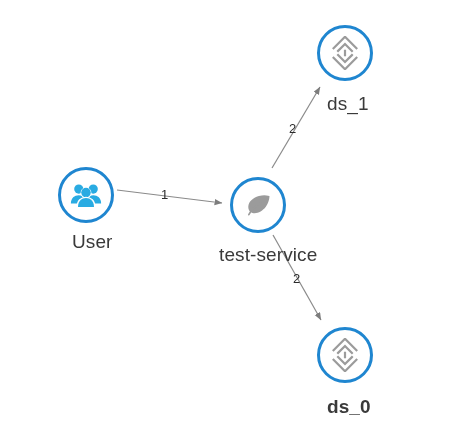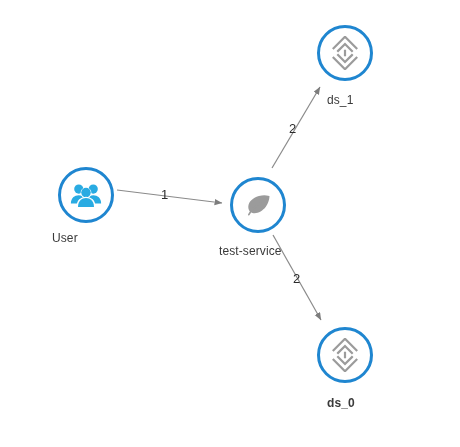--- a/index.html
+++ b/index.html
@@ -38,21 +38,21 @@
     justify-content: center;
   }
   .node-icon {
     width: 34px;
     height: 34px;
     display: block;
   }
   
   .node-label {
     position: absolute;
-    font-size: 12px;
+    font-size: 19px;
     color: #3a3a3a;
     white-space: nowrap;
     letter-spacing: 0.1px;
   }
   
   .edge-label {
     position: absolute;
     font-size: 13px;
     color: #2b2b2b;
     white-space: nowrap;
@@ -88,21 +88,21 @@
       <circle cx="11.5" cy="13" r="5.4" fill="#29abe2"></circle>
       <path d="M2.2 30 C2.2 23.4 6.4 20.2 11.5 20.2 C16.6 20.2 20.8 23.4 20.8 30 Z" fill="#29abe2"></path>
       <circle cx="28.5" cy="13" r="5.4" fill="#29abe2"></circle>
       <path d="M19.2 30 C19.2 23.4 23.4 20.2 28.5 20.2 C33.6 20.2 37.8 23.4 37.8 30 Z" fill="#29abe2"></path>
       <circle cx="20" cy="17.5" r="6.4" fill="#ffffff"></circle>
       <circle cx="20" cy="17.2" r="5.6" fill="#29abe2"></circle>
       <path d="M9.6 34.5 C9.6 26.6 14.3 22.8 20 22.8 C25.7 22.8 30.4 26.6 30.4 34.5 Z" fill="#ffffff" stroke="#ffffff" stroke-width="1.6"></path>
       <path d="M10.6 34.2 C10.6 27 15 23.6 20 23.6 C25 23.6 29.4 27 29.4 34.2 Z" fill="#29abe2"></path>
     </svg>
   </div>
-  <div class="node-label" style="left:52px; top:231px;">User</div>
+  <div class="node-label" style="left:72px; top:231px;">User</div>
 
   <div class="node" style="left:230px; top:177px;">
     <svg class="node-icon" viewBox="0 0 40 40">
       <path d="M33.5 9.5 C33.5 9.5 28.5 7.2 21 9.4 C13.6 11.6 9.0 16.2 8.6 21.5 C8.3 25.6 10.6 28.6 13.4 29.4 C18.6 30.9 25.2 27.6 29.2 22.2 C32.6 17.6 33.5 12.4 33.5 9.5 Z" fill="#9b9b9b"></path>
       <path d="M9.2 31.4 C9.2 31.4 12.6 24.2 22.8 17.6" stroke="#9b9b9b" stroke-width="1.9" fill="none" stroke-linecap="round"></path>
     </svg>
   </div>
   <div class="node-label" style="left:219px; top:244px;">test-service</div>
 
   <div class="node" style="left:317px; top:25px;">

